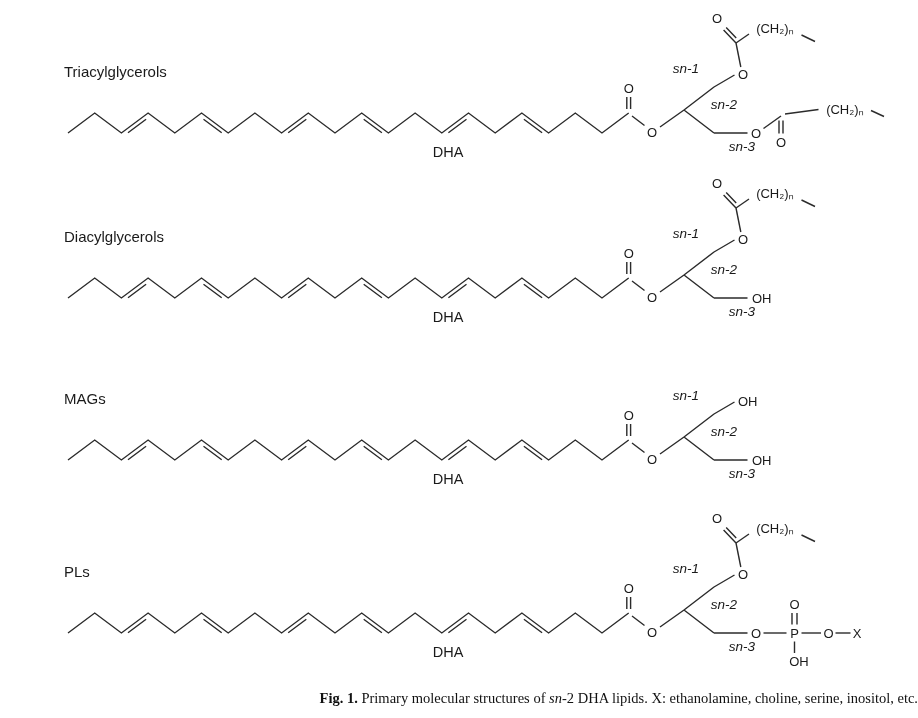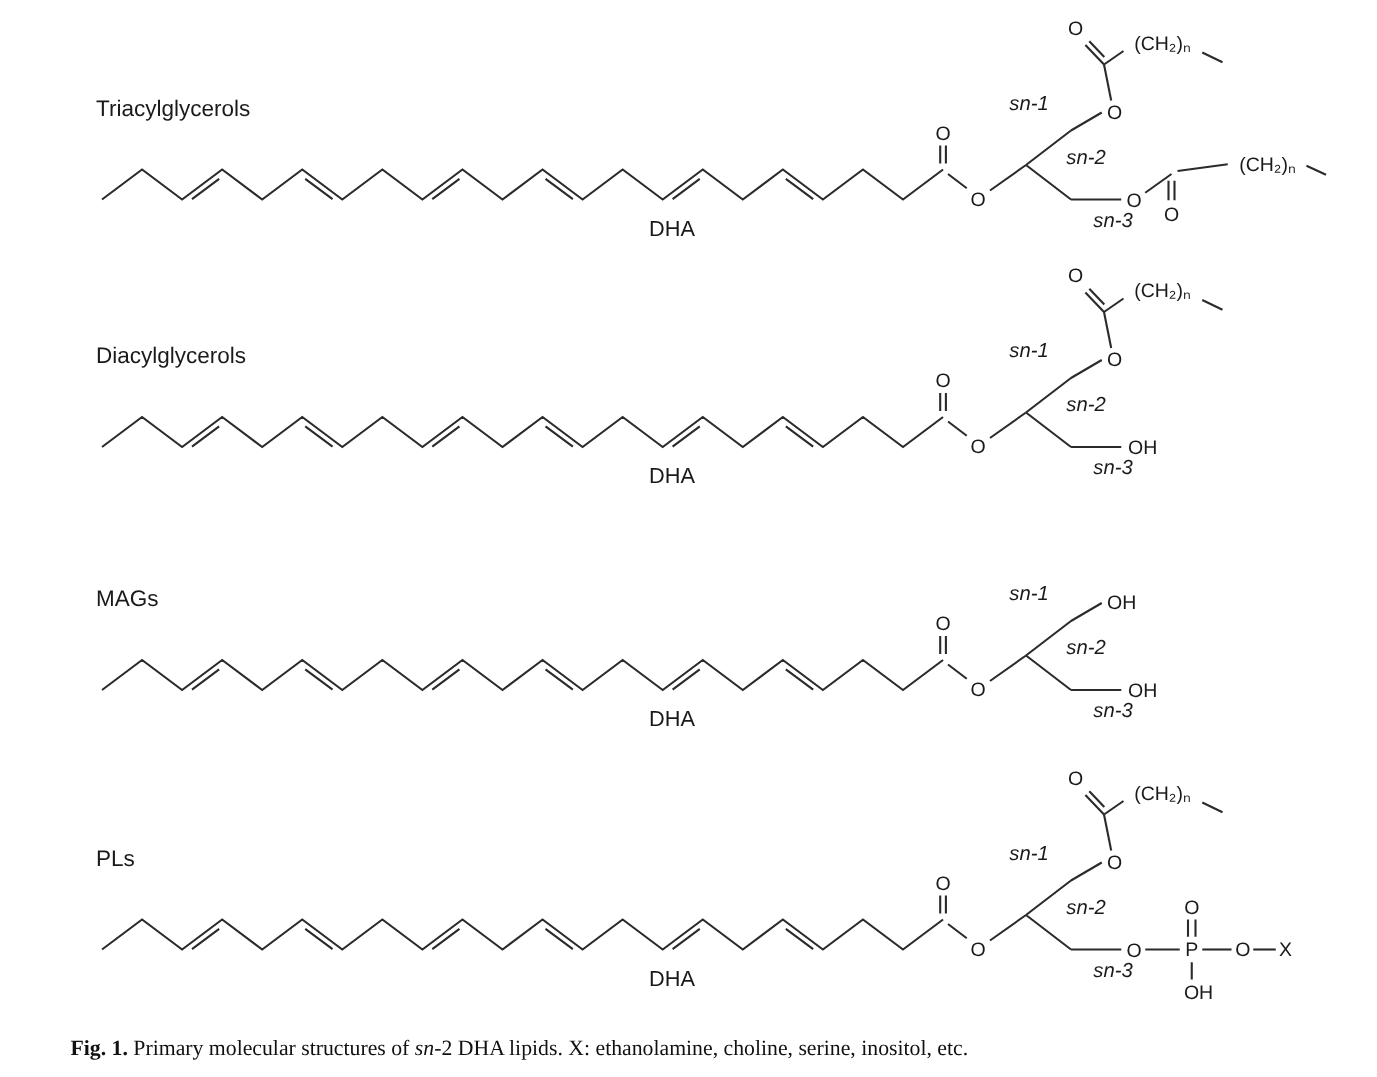--- a/index.html
+++ b/index.html
@@ -9,23 +9,23 @@
     font-family:"Liberation Sans", sans-serif;
   }
   .page { width:918px; height:718px; background:#fff; position:relative; }
   svg text { fill:#1a1a1a; }
   .t-name { font-size:15px; text-anchor:start; }
   .t-atom { font-size:13px; text-anchor:middle; }
   .t-atom-s { font-size:13px; text-anchor:start; }
   .t-sn { font-size:13.5px; font-style:italic; text-anchor:middle; }
   .t-dha { font-size:14.5px; text-anchor:middle; }
   .caption {
-    width:918px; margin-top:12px; text-align:left;
+    width:918px; margin-top:12px; text-align:right;
     font-family:"Liberation Serif", serif;
-    font-size:14.5px; color:#111; line-height:20px;padding-left:47px;
+    font-size:14.5px; color:#111; line-height:20px;
   }
   .cap-label { font-weight:bold; }
   .cap-ital { font-style:italic; }
 </style>
 </head>
 <body>
 
 <div class="page">
 
 <svg width="918" height="672" viewBox="0 0 918 672">

